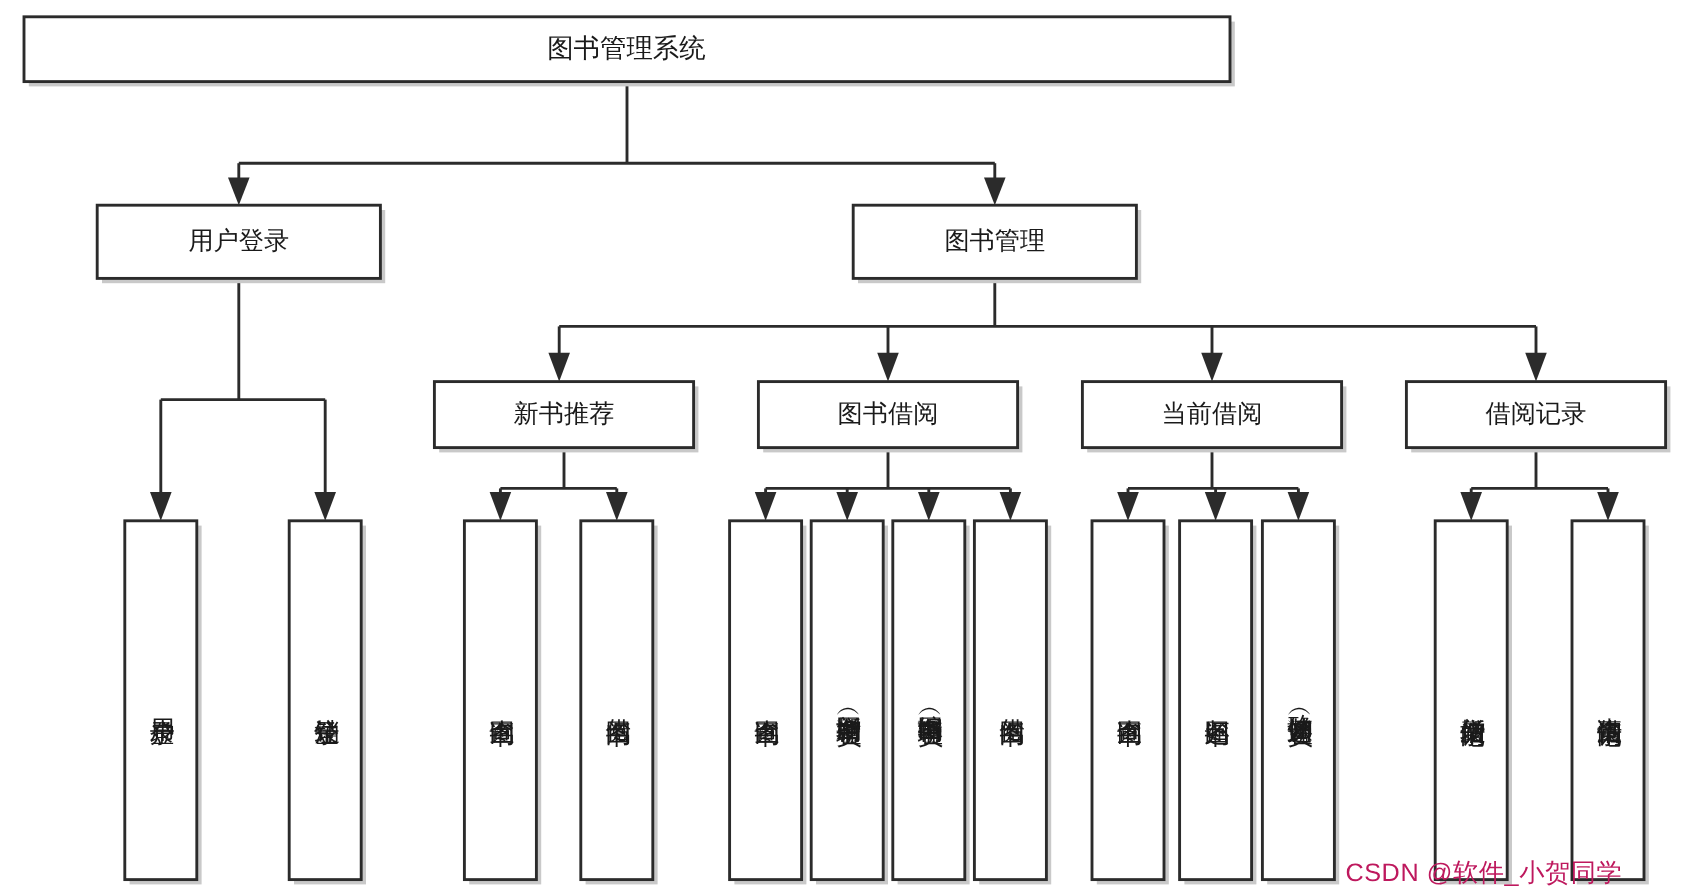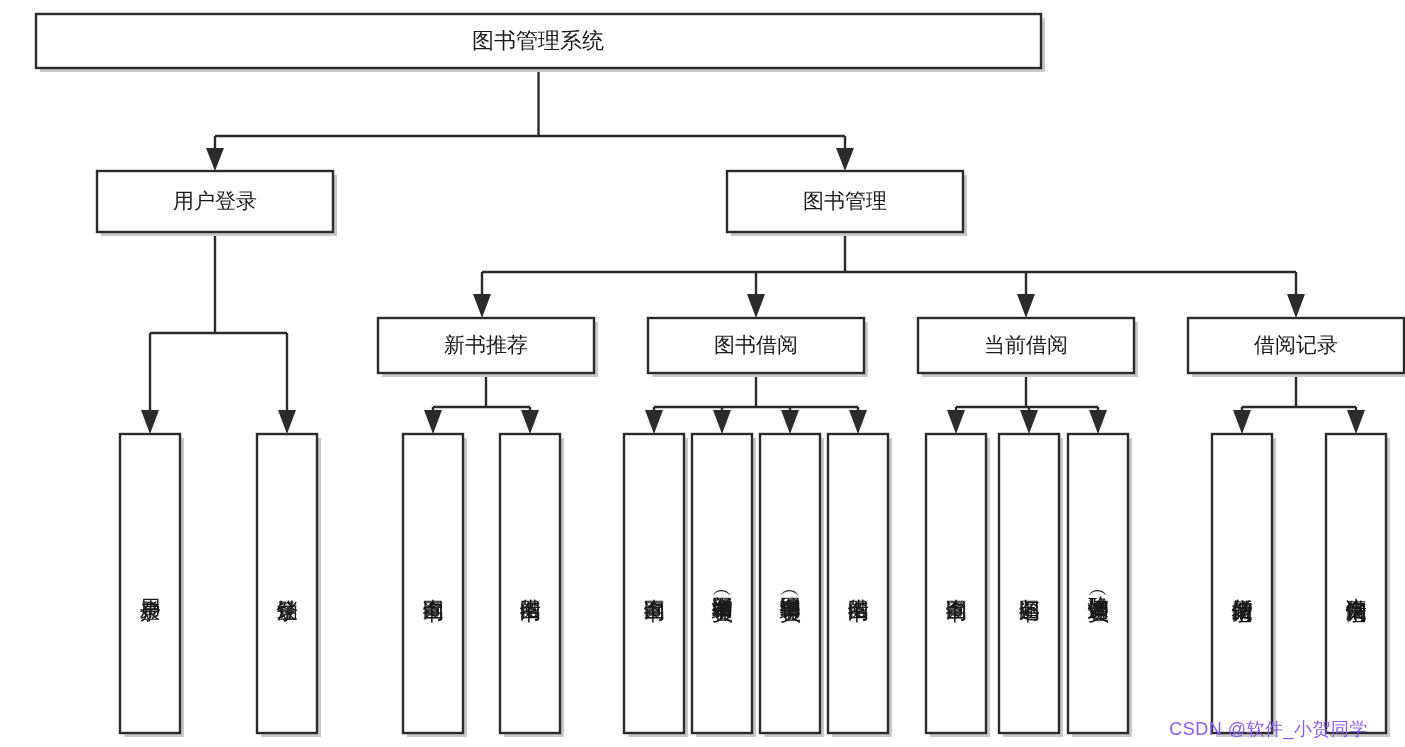--- a/index.html
+++ b/index.html
@@ -11,21 +11,20 @@
     width: 1405px;
     height: 747px;
     font-family: "Liberation Sans", "DejaVu Sans", sans-serif;
     overflow: hidden;
     position: relative;
   }
   #diagram-root {
     position: relative;
     width: 1362px;
     height: 747px;
-    margin-left: 16px;
   }
   svg#tree-svg {
     position: absolute;
     left: 0;
     top: 0;
     width: 1405px;
     height: 747px;
     display: block;
   }
   .node-box {
@@ -72,22 +71,22 @@
     color: #1a1a1a;
     letter-spacing: 1px;
     pointer-events: none;
     text-align: center;
   }
   .watermark {
     position: absolute;
     right: 10px;
     bottom: 6px;
     font-family: "Liberation Sans", "DejaVu Sans", sans-serif;
-    font-size: 18px;
-    color: #8b5cf6;
+    font-size: 21px;
+    color: #be185d;
     letter-spacing: 0.5px;
     white-space: nowrap;
   }
 </style>
 </head>
 <body>
 
 <div id="diagram-root">
 
   <svg id="tree-svg" viewBox="0 0 1405 747">

